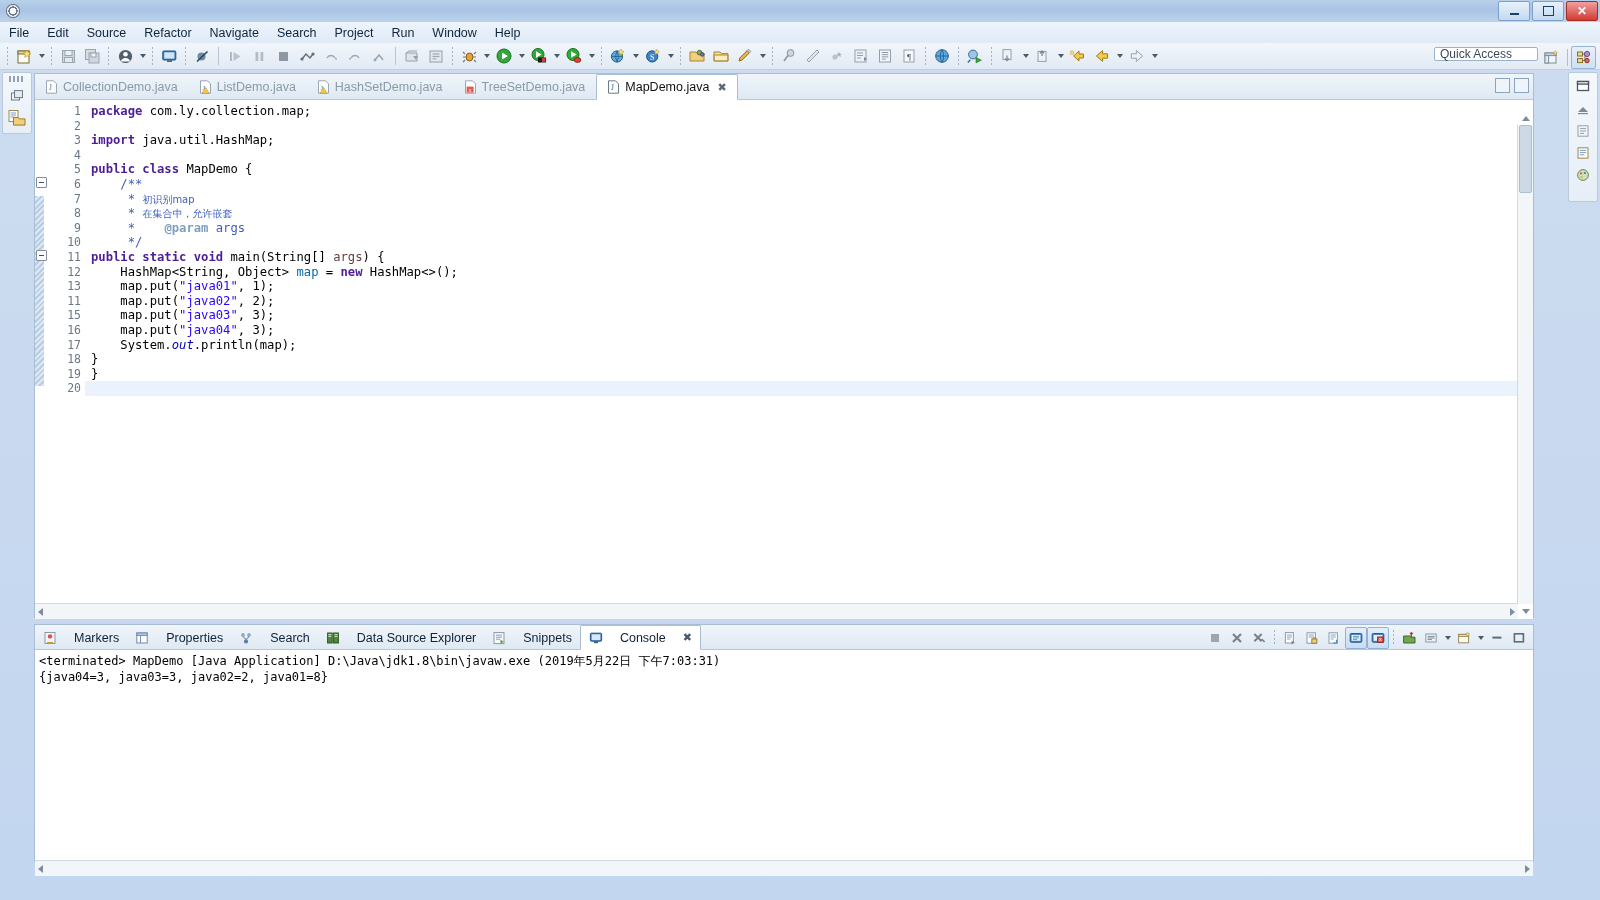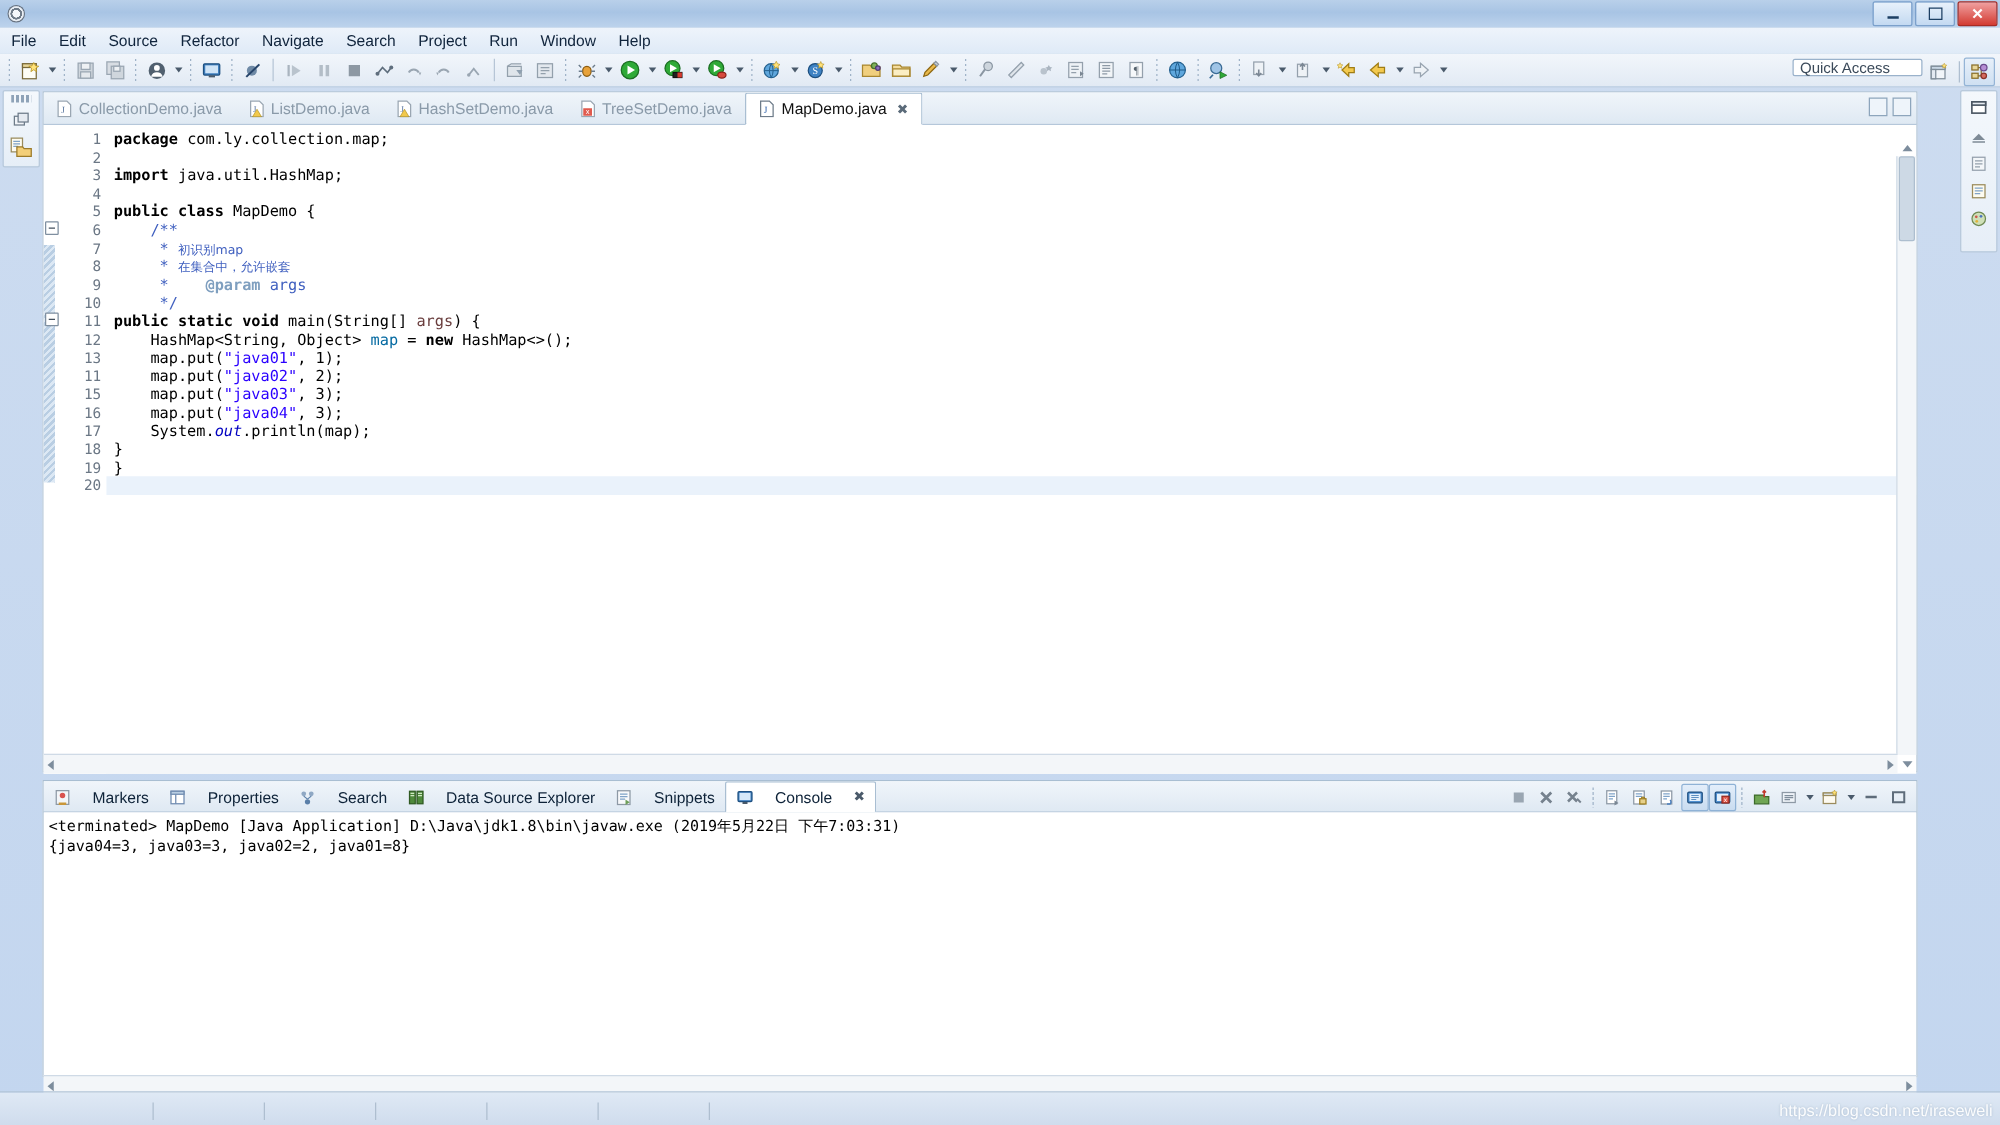--- a/index.html
+++ b/index.html
@@ -89,21 +89,21 @@
   .tabmin i{display:block;width:13px;height:13px;border:1px solid #8da5bc;background:#eef4fa;}
 
   .codewrap{position:relative;height:519px;background:#fff;display:flex;}
   .gutter-fold{width:12px;background:#fff;position:relative;}
   .gutter{width:38px;background:#fff;text-align:right;padding-right:4px;box-sizing:border-box;
     font-family:"DejaVu Sans Mono",monospace;font-size:11.5px;color:#6b7785;padding-top:4px;}
   .gutter div{height:14.6px;line-height:14.6px;}
   .code{position:relative;flex:1;padding-top:4px;font-family:"DejaVu Sans Mono",monospace;
     font-size:12.2px;line-height:14.6px;color:#000;white-space:pre;overflow:hidden;}
   .code .ln{height:14.6px;line-height:14.6px;padding-left:6px;}
-  .kw{color:#000000;font-weight:bold;}
+  .kw{color:#4c1d95;font-weight:bold;}
   .str{color:#2a00ff;}
   .jdoc{color:#3f5fbf;}
   .jtag{color:#7f9fbf;font-weight:bold;margin-left:22px;}
   .fld{color:#0000c0;font-style:italic;}
   .parm{color:#6a3e3e;}
   .loc{color:#0369a1;}
   .cn{font-family:"DejaVu Sans",sans-serif;font-size:10px;}
   .foldbar{position:absolute;left:0;top:4px;width:12px;}
   .foldbar .fmark{position:absolute;left:1px;width:9px;height:9px;border:1px solid #7f8fa0;
     background:#fff;border-radius:1px;}
@@ -802,25 +802,14 @@
         <div style="position:absolute;left:3px;top:4px;">
             <div class="tri left"></div>
           </div>
         <div style="position:absolute;right:3px;top:4px;">
             <div class="tri right"></div>
           </div>
       </div>
     </div>
   </div>
 
-  <div class="statusbar">
-    <div class="status-cells">
-      <div class="scell"></div>
-      <div class="scell"></div>
-      <div class="scell"></div>
-      <div class="scell"></div>
-      <div class="scell"></div>
-      <div class="scell"></div>
-    </div>
-    <div class="watermark">https://blog.csdn.net/iraseweli</div>
-  </div>
 
 </div>
 
 </body></html>

